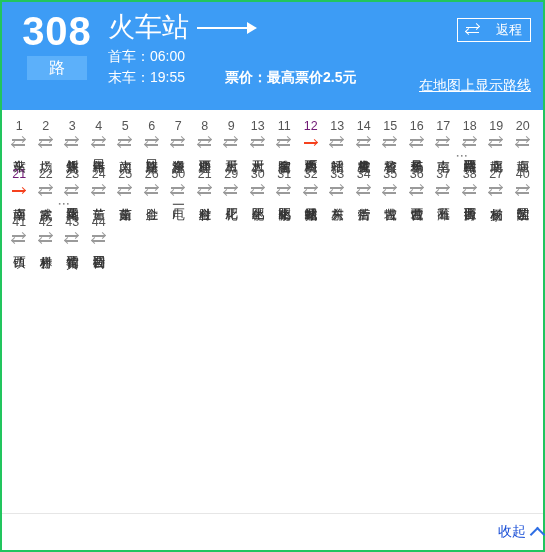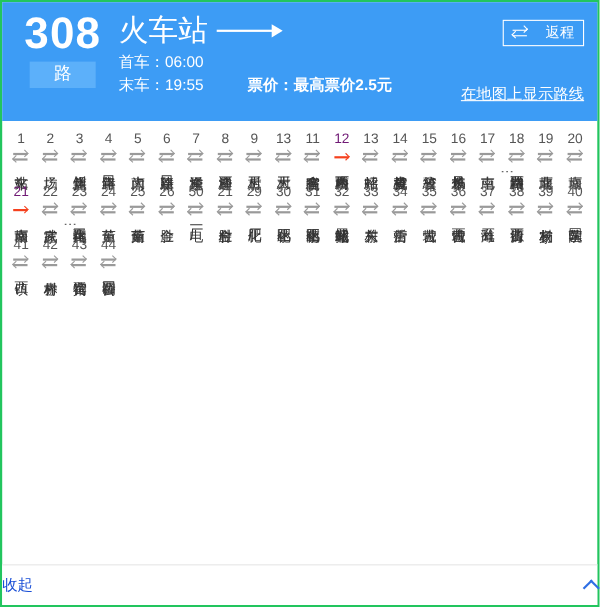--- a/index.html
+++ b/index.html
@@ -232,21 +232,21 @@
     writing-mode: vertical-rl;
   }
 
   
   .footer {
     flex: 0 0 auto;
     border-top: 1px solid #e6e6e6;
     height: 36px;
     display: flex;
     align-items: center;
-    justify-content: space-between;
+    justify-content: flex-end;
     gap: 6px;
     color: #1a4fd6;
     font-size: 14px;
     cursor: pointer;
     background: #ffffff;
   }
   .chev-up {
     display: inline-block;
     width: 9px;
     height: 9px;
@@ -675,21 +675,21 @@
           <div class="st-num">38</div>
           <div class="st-icon">
             <span class="swap-icon">
               <i></i>
               <i></i>
             </span>
           </div>
           <div class="st-name">晋源西街</div>
         </div>
         <div class="station">
-          <div class="st-num">39</div>
+          <div class="st-num">27</div>
           <div class="st-icon">
             <span class="swap-icon">
               <i></i>
               <i></i>
             </span>
           </div>
           <div class="st-name">杨家村</div>
         </div>
         <div class="station">
           <div class="st-num">40</div>

